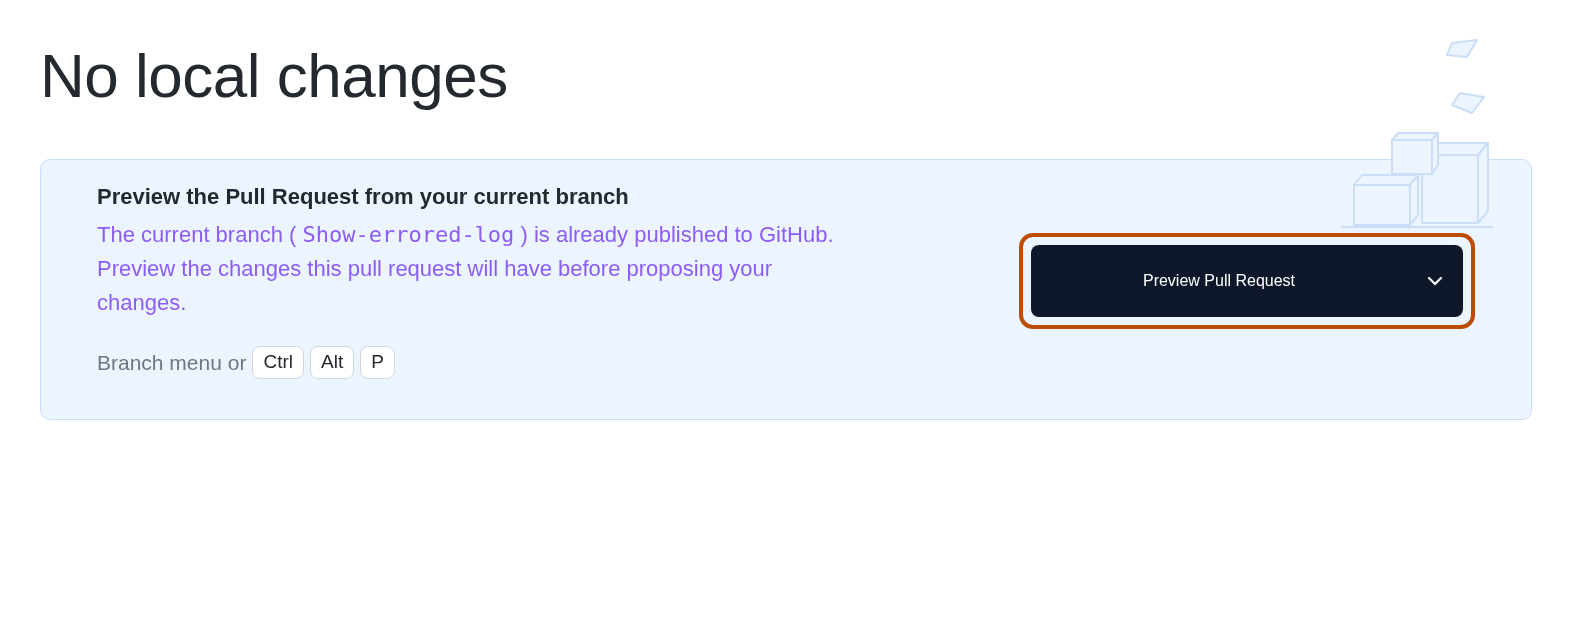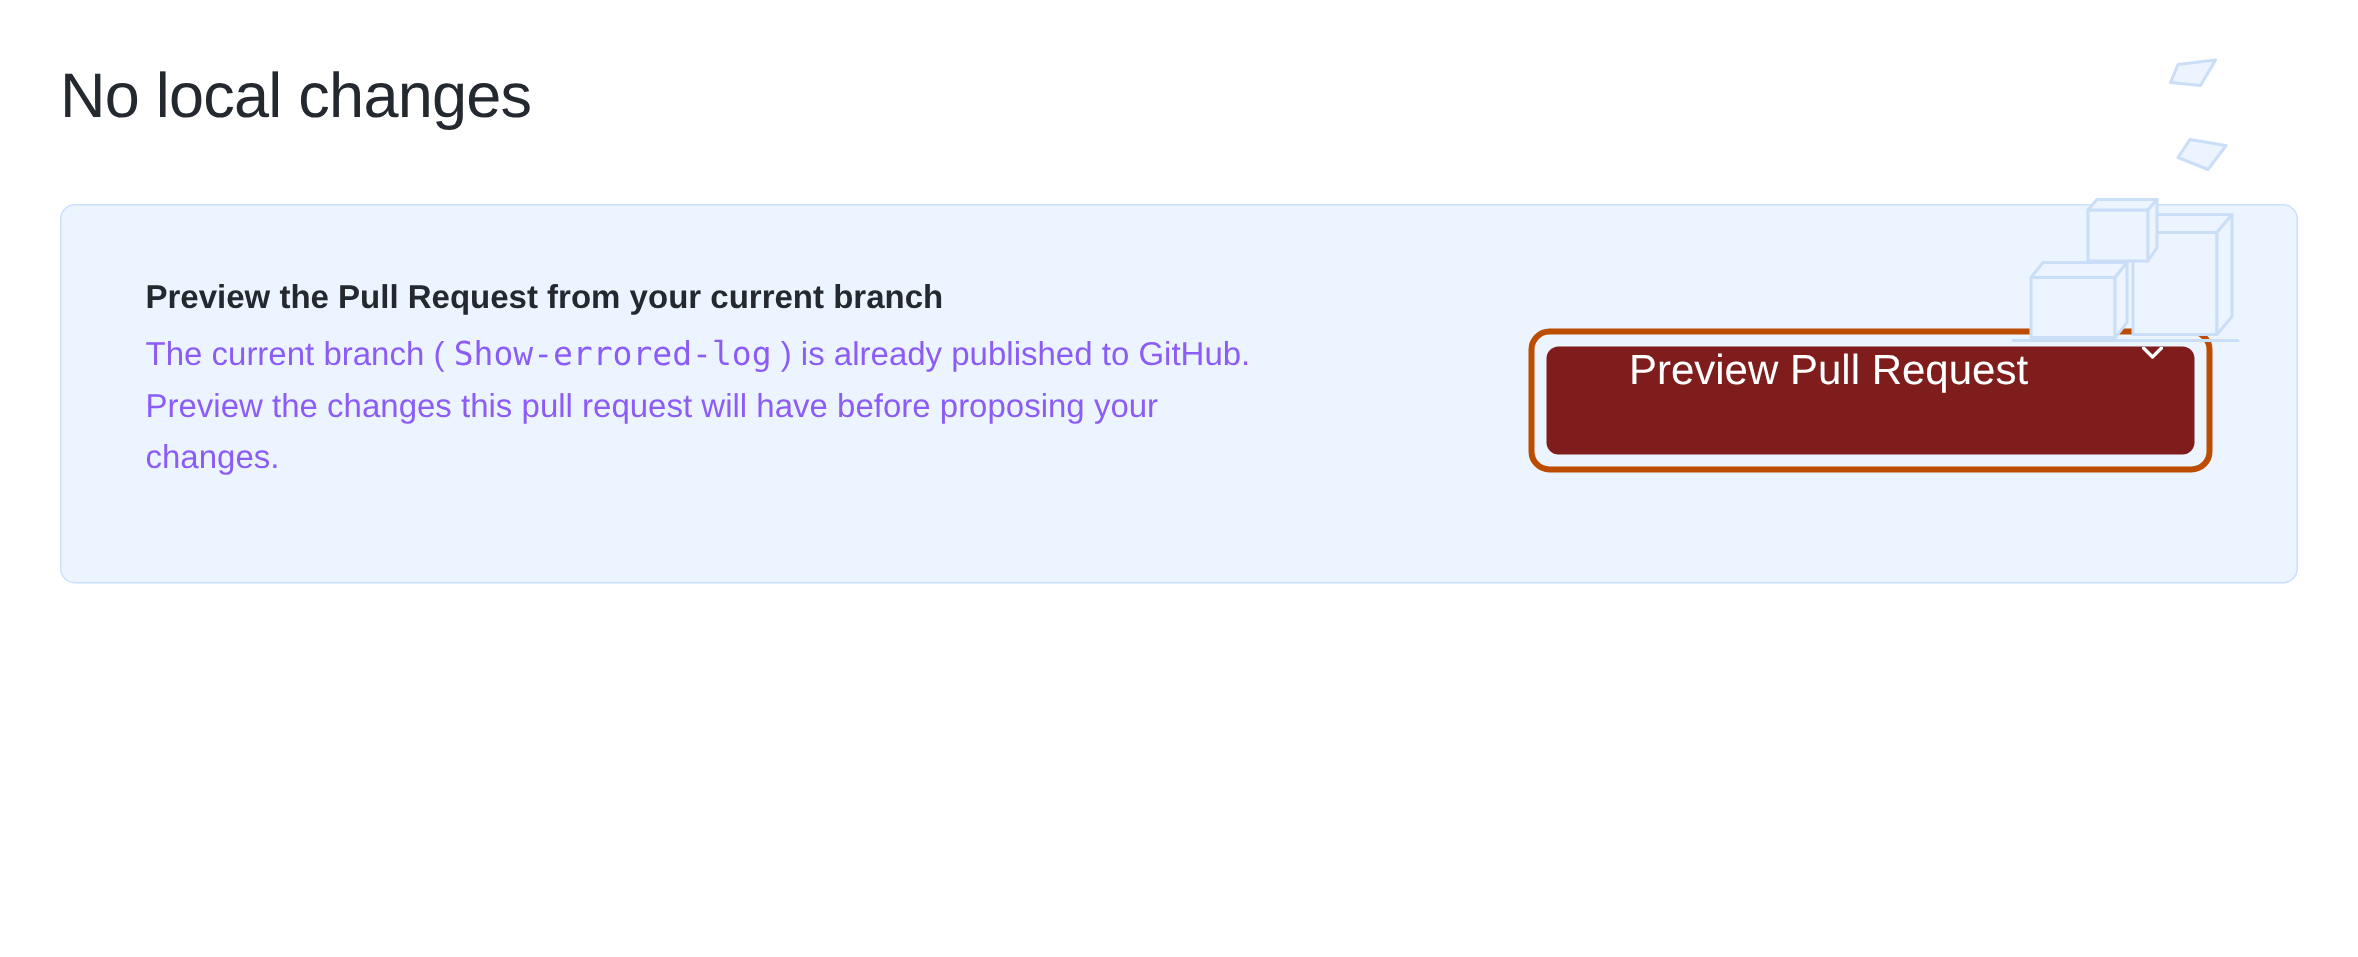--- a/index.html
+++ b/index.html
@@ -12,21 +12,21 @@
       background: #ffffff;
       width: 1572px;
       height: 638px;
       padding: 40px 40px 0 40px;
     }
     .header {
       position: relative;
       margin-bottom: 48px;
     }
     .page-title {
-      font-size: 42px;
+      font-size: 62px;
       font-weight: 300;
       color: #24292f;
       margin-bottom: 24px;
       letter-spacing: -0.5px;
     }
     .page-subtitle {
       font-size: 24px;
       font-weight: 400;
       color: #24292f;
       line-height: 1.5;
@@ -36,21 +36,21 @@
       position: absolute;
       right: 30px;
       top: -5px;
       width: 170px;
       height: 200px;
     }
     .suggestion-card {
       background: #ecf5ff;
       border: 1px solid #c8e0ff;
       border-radius: 10px;
-      padding: 48px 56px 40px 56px;
+      padding: 24px 56px 40px 56px;
       display: flex;
       justify-content: space-between;
       align-items: center;
     }
     .suggestion-content {
       flex: 1;
       max-width: 760px;
     }
     .suggestion-title {
       font-size: 22px;
@@ -87,30 +87,30 @@
       border-radius: 8px;
       font-family: -apple-system, BlinkMacSystemFont, "Segoe UI", Helvetica, Arial, sans-serif;
     }
     .action-wrap {
       border: 4px solid #bc4c00;
       border-radius: 14px;
       padding: 8px;
       flex-shrink: 0;
     }
     .primary-btn {
-      background: #7f1d1d;
+      background: #0f172a;
       color: #ffffff;
       border: none;
       border-radius: 8px;
-      font-size: 28px;
+      font-size: 16px;
       font-weight: 400;
       padding: 0;
       cursor: pointer;
       display: flex;
-      align-items: flex-start;
+      align-items: center;
       overflow: hidden;
       height: 72px;
       width: 432px;
     }
     .primary-btn .btn-label {
       flex: 1;
       display: flex;
       align-items: center;
       justify-content: center;
       padding: 0 20px;
@@ -155,20 +155,26 @@
     </svg>
   </div>
 </div>
 
 <div class="suggestion-card">
   <div class="suggestion-content">
     <div class="suggestion-title">Preview the Pull Request from your current branch</div>
     <div class="suggestion-desc">
       <span>The current branch (&nbsp;</span><span class="branch-name">Show-errored-log</span><span>&nbsp;) is already published to GitHub. Preview the changes this pull request will have before proposing your changes.</span>
     </div>
+    <div class="shortcut-line">
+      <span>Branch menu or</span>
+      <span class="kbd">Ctrl</span>
+      <span class="kbd">Alt</span>
+      <span class="kbd">P</span>
+    </div>
   </div>
   <div class="action-wrap">
     <button class="primary-btn">
       <span class="btn-label">Preview Pull Request</span>
       <span class="btn-caret">
         <svg class="caret-svg" viewBox="0 0 14 9">
             <path d="M1 1 L7 7 L13 1" fill="none" stroke="#ffffff" stroke-width="2.2" stroke-linecap="round" stroke-linejoin="round"></path>
           </svg>
       </span>
     </button>

